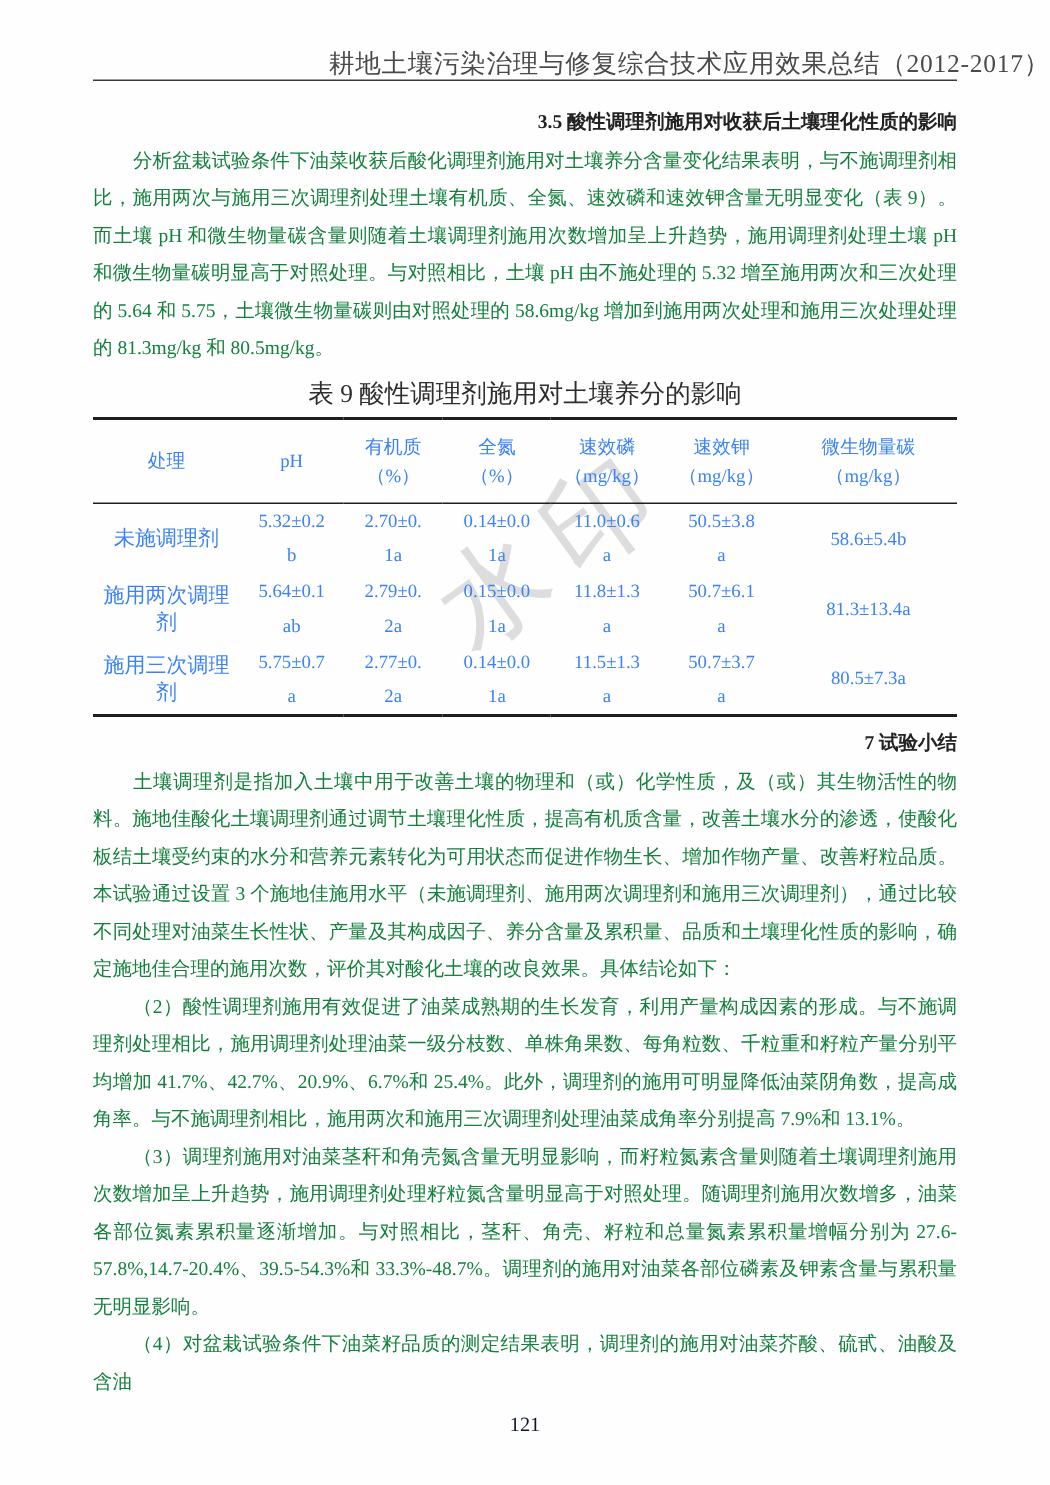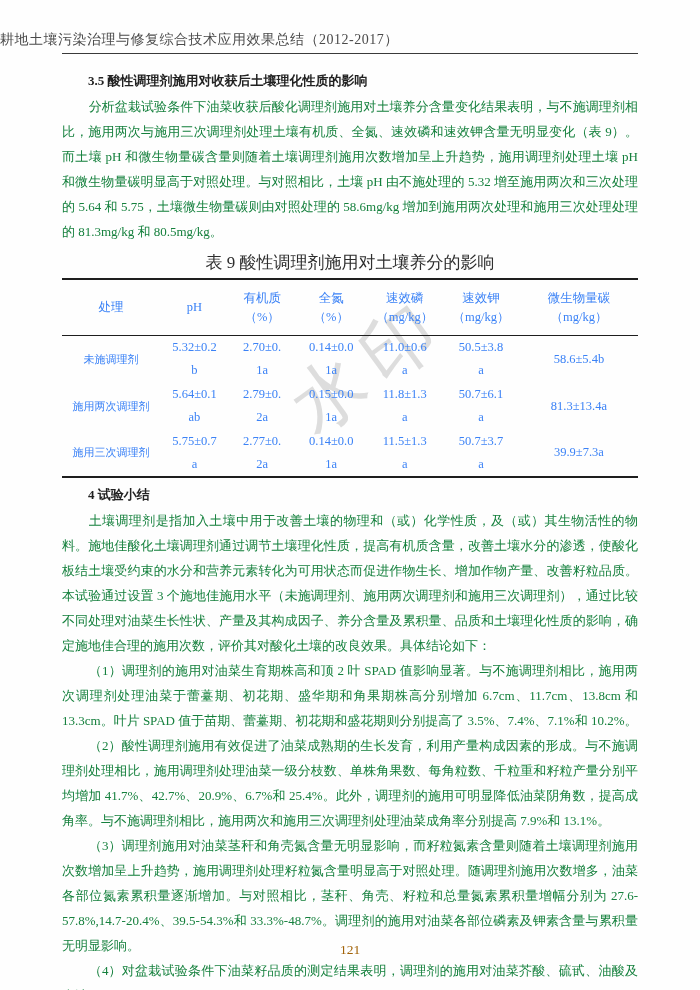--- a/index.html
+++ b/index.html
@@ -7,36 +7,36 @@
     width:700px; height:990px;
     background:#ffffff;
     font-family:"Liberation Serif","DejaVu Serif",serif;
     color:#333;
     position:relative;
     overflow:hidden;
   }
   .page { position:absolute; inset:0; background:#fefefe; }
 
   .running-head {
-    position:absolute; top:31px; left:0; right:0;
-    text-align:left; font-size:14px; color:#4a4a4a; letter-spacing:.5px;
+    position:absolute; top:31px; left:10px; right:0;
+    text-align:right; font-size:17px; color:#4a4a4a; letter-spacing:.5px;
     z-index:2;
   }
   .header-rule {
     position:absolute; top:53px; left:62px; width:576px; height:0;
     border-top:1.3px solid #3a3a3a; z-index:2;
   }
 
   .content {
     position:absolute; left:62px; top:64px; width:576px; z-index:1;
   }
 
   .sec-heading {
     font-size:13px; font-weight:bold; color:#222;
-    margin:8px 0 4px 0; padding-left:26px;
+    margin:8px 0 4px 0; padding-left:26px;text-align:right;
   }
   .body-p {
     font-size:13px; line-height:25px; text-align:justify;
     text-indent:2.05em; margin:0; color:#15803d;
   }
 
   .table-title {
     text-align:center; font-size:17px; color:#2e2e2e;
     margin:7px 0 4px 0;
   }
@@ -47,33 +47,33 @@
   }
   table.t9 th {
     font-weight:normal; text-align:center; vertical-align:middle;
     border-bottom:1.5px solid #1e1e1e; padding:8px 0 9px 0;
   }
   table.t9 th .col-name { display:block; line-height:20px; }
   table.t9 th .col-unit { display:block; line-height:18px; }
   table.t9 td { text-align:center; vertical-align:middle; padding:0; }
   table.t9 tbody tr { height:47px; }
   table.t9 td .v { display:block; line-height:23px; }
-  .rowlabel { font-size:11px; }
+  .rowlabel { font-size:14px; }
 
   .watermark {
     position:absolute; left:300px; top:368px; z-index:0;
     font-size:72px; color:#c3c3c3; opacity:.55;
     letter-spacing:14px; white-space:nowrap;
     transform:rotate(-36deg); transform-origin:left center;
     pointer-events:none; font-family:"Liberation Sans","DejaVu Sans",sans-serif;
   }
 
   .page-number {
     position:absolute; left:0; right:0; top:942px;
-    text-align:center; font-size:13.5px; color:#a16207; z-index:2;
+    text-align:center; font-size:13.5px; color:#0f172a; z-index:2;
   }
 </style>
 </head>
 <body>
 
 <div class="page">
 
   <div class="watermark">水印</div>
 
   <div class="running-head">耕地土壤污染治理与修复综合技术应用效果总结（2012-2017）</div>
@@ -191,29 +191,28 @@
               <span class="v">1a</span>
             </td>
           <td>
               <span class="v">11.5±1.3</span>
               <span class="v">a</span>
             </td>
           <td>
               <span class="v">50.7±3.7</span>
               <span class="v">a</span>
             </td>
-          <td>39.9±7.3a</td>
+          <td>80.5±7.3a</td>
         </tr>
       </tbody>
     </table>
 
-    <div class="sec-heading">4 试验小结</div>
+    <div class="sec-heading">7 试验小结</div>
 
     <p class="body-p">土壤调理剂是指加入土壤中用于改善土壤的物理和（或）化学性质，及（或）其生物活性的物料。施地佳酸化土壤调理剂通过调节土壤理化性质，提高有机质含量，改善土壤水分的渗透，使酸化板结土壤受约束的水分和营养元素转化为可用状态而促进作物生长、增加作物产量、改善籽粒品质。本试验通过设置 3 个施地佳施用水平（未施调理剂、施用两次调理剂和施用三次调理剂），通过比较不同处理对油菜生长性状、产量及其构成因子、养分含量及累积量、品质和土壤理化性质的影响，确定施地佳合理的施用次数，评价其对酸化土壤的改良效果。具体结论如下：</p>
-    <p class="body-p">（1）调理剂的施用对油菜生育期株高和顶 2 叶 SPAD 值影响显著。与不施调理剂相比，施用两次调理剂处理油菜于蕾薹期、初花期、盛华期和角果期株高分别增加 6.7cm、11.7cm、13.8cm 和 13.3cm。叶片 SPAD 值于苗期、蕾薹期、初花期和盛花期则分别提高了 3.5%、7.4%、7.1%和 10.2%。</p>
     <p class="body-p">（2）酸性调理剂施用有效促进了油菜成熟期的生长发育，利用产量构成因素的形成。与不施调理剂处理相比，施用调理剂处理油菜一级分枝数、单株角果数、每角粒数、千粒重和籽粒产量分别平均增加 41.7%、42.7%、20.9%、6.7%和 25.4%。此外，调理剂的施用可明显降低油菜阴角数，提高成角率。与不施调理剂相比，施用两次和施用三次调理剂处理油菜成角率分别提高 7.9%和 13.1%。</p>
     <p class="body-p">（3）调理剂施用对油菜茎秆和角壳氮含量无明显影响，而籽粒氮素含量则随着土壤调理剂施用次数增加呈上升趋势，施用调理剂处理籽粒氮含量明显高于对照处理。随调理剂施用次数增多，油菜各部位氮素累积量逐渐增加。与对照相比，茎秆、角壳、籽粒和总量氮素累积量增幅分别为 27.6-57.8%,14.7-20.4%、39.5-54.3%和 33.3%-48.7%。调理剂的施用对油菜各部位磷素及钾素含量与累积量无明显影响。</p>
     <p class="body-p">（4）对盆栽试验条件下油菜籽品质的测定结果表明，调理剂的施用对油菜芥酸、硫甙、油酸及含油</p>
 
   </div>
 
   <div class="page-number">121</div>
 
 </div>
 

